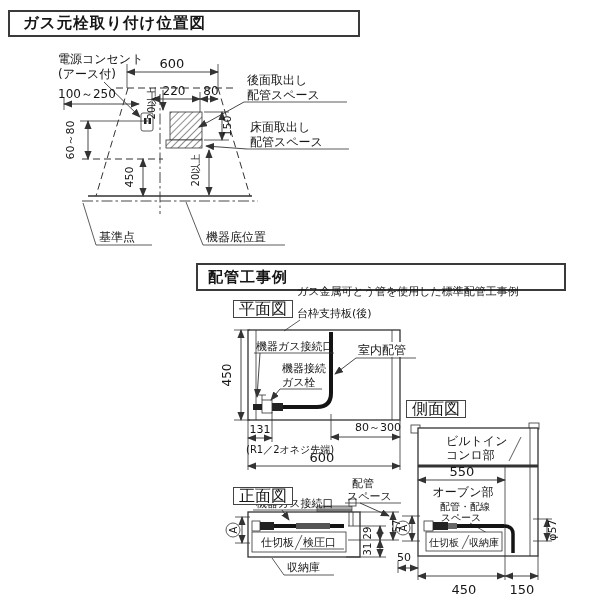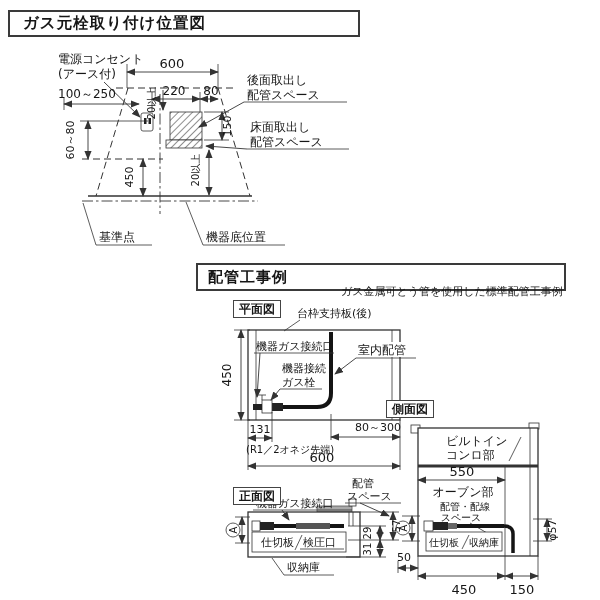--- a/index.html
+++ b/index.html
@@ -3,25 +3,25 @@
 <meta charset="utf-8">
 <style>
   html,body{margin:0;padding:0;background:#fff;}
   #stage{position:relative;width:600px;height:600px;background:#fff;overflow:hidden;
          font-family:"DejaVu Sans",sans-serif;color:#161616;}
   #draw{position:absolute;left:0;top:0;z-index:1;}
   .tbox{position:absolute;z-index:2;background:#fff;border:2px solid #3a3a3a;
         display:flex;align-items:center;box-sizing:border-box;}
   #t1{left:8px;top:10px;width:352px;height:27px;padding-left:13px;
       font-size:15.5px;font-weight:bold;letter-spacing:1px;}
-  #t2{left:196px;top:263px;width:370px;height:28px;padding-left:10px;gap:44px;}
+  #t2{left:196px;top:263px;width:370px;height:28px;padding-left:10px;}
   #t2 .big{font-size:15px;font-weight:bold;letter-spacing:1px;margin-right:9px;}
   #t2 .sub{font-size:11px;margin-top:29px;}
   .vbox{position:absolute;z-index:2;background:#fff;border:1.2px solid #444;
-        font-size:12px;line-height:16px;padding:0 5px;font-weight:bold;}
+        font-size:16px;line-height:16px;padding:0 5px;}
   svg text{font-family:"DejaVu Sans",sans-serif;font-size:12px;fill:#161616;}
   svg .t10{font-size:10px;} svg .t11{font-size:11px;} svg .t13{font-size:13px;}
   .ln{stroke:#333;stroke-width:1.3;fill:none;}
   .lnf{stroke:#333;stroke-width:1.3;fill:#fff;}
   .tn{stroke:#333;stroke-width:0.8;fill:none;}
   .tnf{stroke:#333;stroke-width:0.8;fill:#fff;}
   .dsh{stroke:#333;stroke-width:1;fill:none;stroke-dasharray:7 4;}
   .chn{stroke:#333;stroke-width:0.9;fill:none;stroke-dasharray:11 3 2.5 3;}
   .dim{stroke:#333;stroke-width:0.9;fill:none;marker-start:url(#ar);marker-end:url(#ar);}
   .lead{stroke:#333;stroke-width:0.9;fill:none;marker-end:url(#ar);}
@@ -37,21 +37,21 @@
   </div>
 
   <div id="t2" class="tbox">
     <span class="big">配管工事例</span>
     <span class="sub">ガス金属可とう管を使用した標準配管工事例</span>
   </div>
 
   <div class="vbox" style="left:233px;top:300px;">
     <span>平面図</span>
   </div>
-  <div class="vbox" style="left:386px;top:400px;">
+  <div class="vbox" style="left:406px;top:400px;">
     <span>側面図</span>
   </div>
   <div class="vbox" style="left:233px;top:487px;text-align:center;">
     <span>正面図</span>
   </div>
 
   <svg id="draw" width="600" height="600" viewBox="0 0 600 600">
     <defs>
       <pattern id="hatch" width="5" height="5" patternUnits="userSpaceOnUse" patternTransform="rotate(45)">
         <rect width="5" height="5" fill="#fff"></rect>

